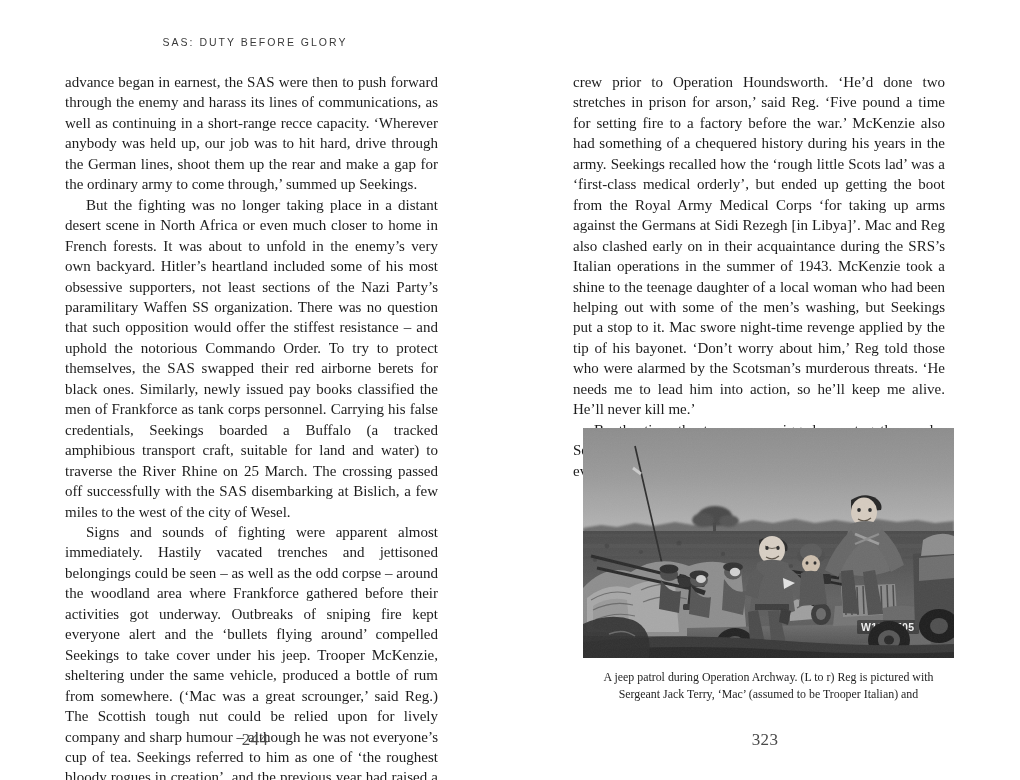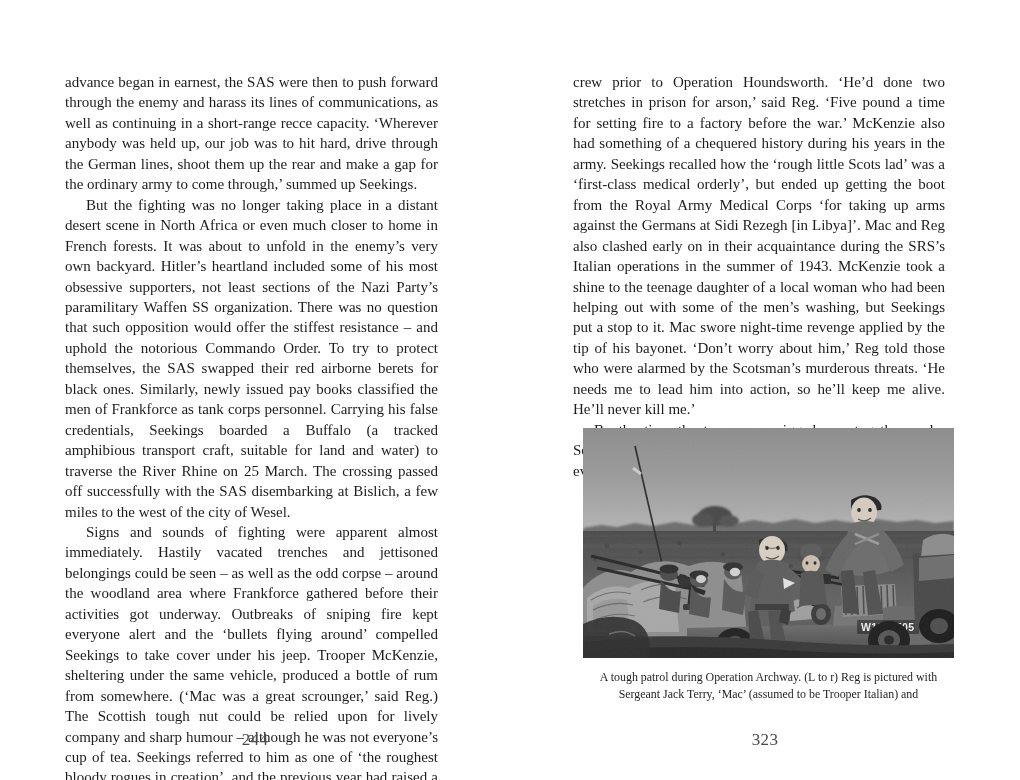--- a/index.html
+++ b/index.html
@@ -105,20 +105,21 @@
     letter-spacing: 0.4px;
   }
 </style>
 </head>
 <body>
 
 <div class="spread">
 
   <div class="page page-left">
 
+    <div class="running-head">SAS: DUTY BEFORE GLORY</div>
 
     <div class="column">
       <p>advance began in earnest, the SAS were then to push forward through the enemy and harass its lines of communications, as well as continuing in a short-range recce capacity. ‘Wherever anybody was held up, our job was to hit hard, drive through the German lines, shoot them up the rear and make a gap for the ordinary army to come through,’ summed up Seekings.</p>
       <p class="indent">But the fighting was no longer taking place in a distant desert scene in North Africa or even much closer to home in French forests. It was about to unfold in the enemy’s very own backyard. Hitler’s heartland included some of his most obsessive supporters, not least sections of the Nazi Party’s paramilitary Waffen SS organization. There was no question that such opposition would offer the stiffest resistance – and uphold the notorious Commando Order. To try to protect themselves, the SAS swapped their red airborne berets for black ones. Similarly, newly issued pay books classified the men of Frankforce as tank corps personnel. Carrying his false credentials, Seekings boarded a Buffalo (a tracked amphibious transport craft, suitable for land and water) to traverse the River Rhine on 25 March. The crossing passed off successfully with the SAS disembarking at Bislich, a few miles to the west of the city of Wesel.</p>
       <p class="indent">Signs and sounds of fighting were apparent almost immediately. Hastily vacated trenches and jettisoned belongings could be seen – as well as the odd corpse – around the woodland area where Frankforce gathered before their activities got underway. Outbreaks of sniping fire kept everyone alert and the ‘bullets flying around’ compelled Seekings to take cover under his jeep. Trooper McKenzie, sheltering under the same vehicle, produced a bottle of rum from somewhere. (‘Mac was a great scrounger,’ said Reg.) The Scottish tough nut could be relied upon for lively company and sharp humour – although he was not everyone’s cup of tea. Seekings referred to him as one of ‘the roughest bloody rogues in creation’, and the previous year had raised a few eyebrows when selecting the Glaswegian for his jeep</p>
     </div>
 
     <div class="folio">244</div>
   </div>
 
@@ -341,21 +342,21 @@
 
           <path d="M0 196 q26 -12 50 -4 q20 8 16 38 L0 230 Z" fill="#303030" opacity="0.9"></path>
           <path d="M26 206 q14 -6 26 2" stroke="#6a6a6a" stroke-width="1.4" fill="none"></path>
 
           <rect x="0" y="0" width="371" height="230" fill="url(#skyGrad)" opacity="0"></rect>
           <rect x="0" y="0" width="371" height="230" filter="url(#grain)" opacity="0.5"></rect>
         </svg>
       </div>
 
       <div class="caption">
-        <span class="cap-line">A tough patrol during Operation Archway. (L to r) Reg is pictured with</span>
+        <span class="cap-line">A jeep patrol during Operation Archway. (L to r) Reg is pictured with</span>
         <span class="cap-line">Sergeant Jack Terry, ‘Mac’ (assumed to be Trooper Italian) and</span>
       </div>
     </div>
 
     <div class="folio">323</div>
   </div>
 
 </div>
 
 </body></html>

